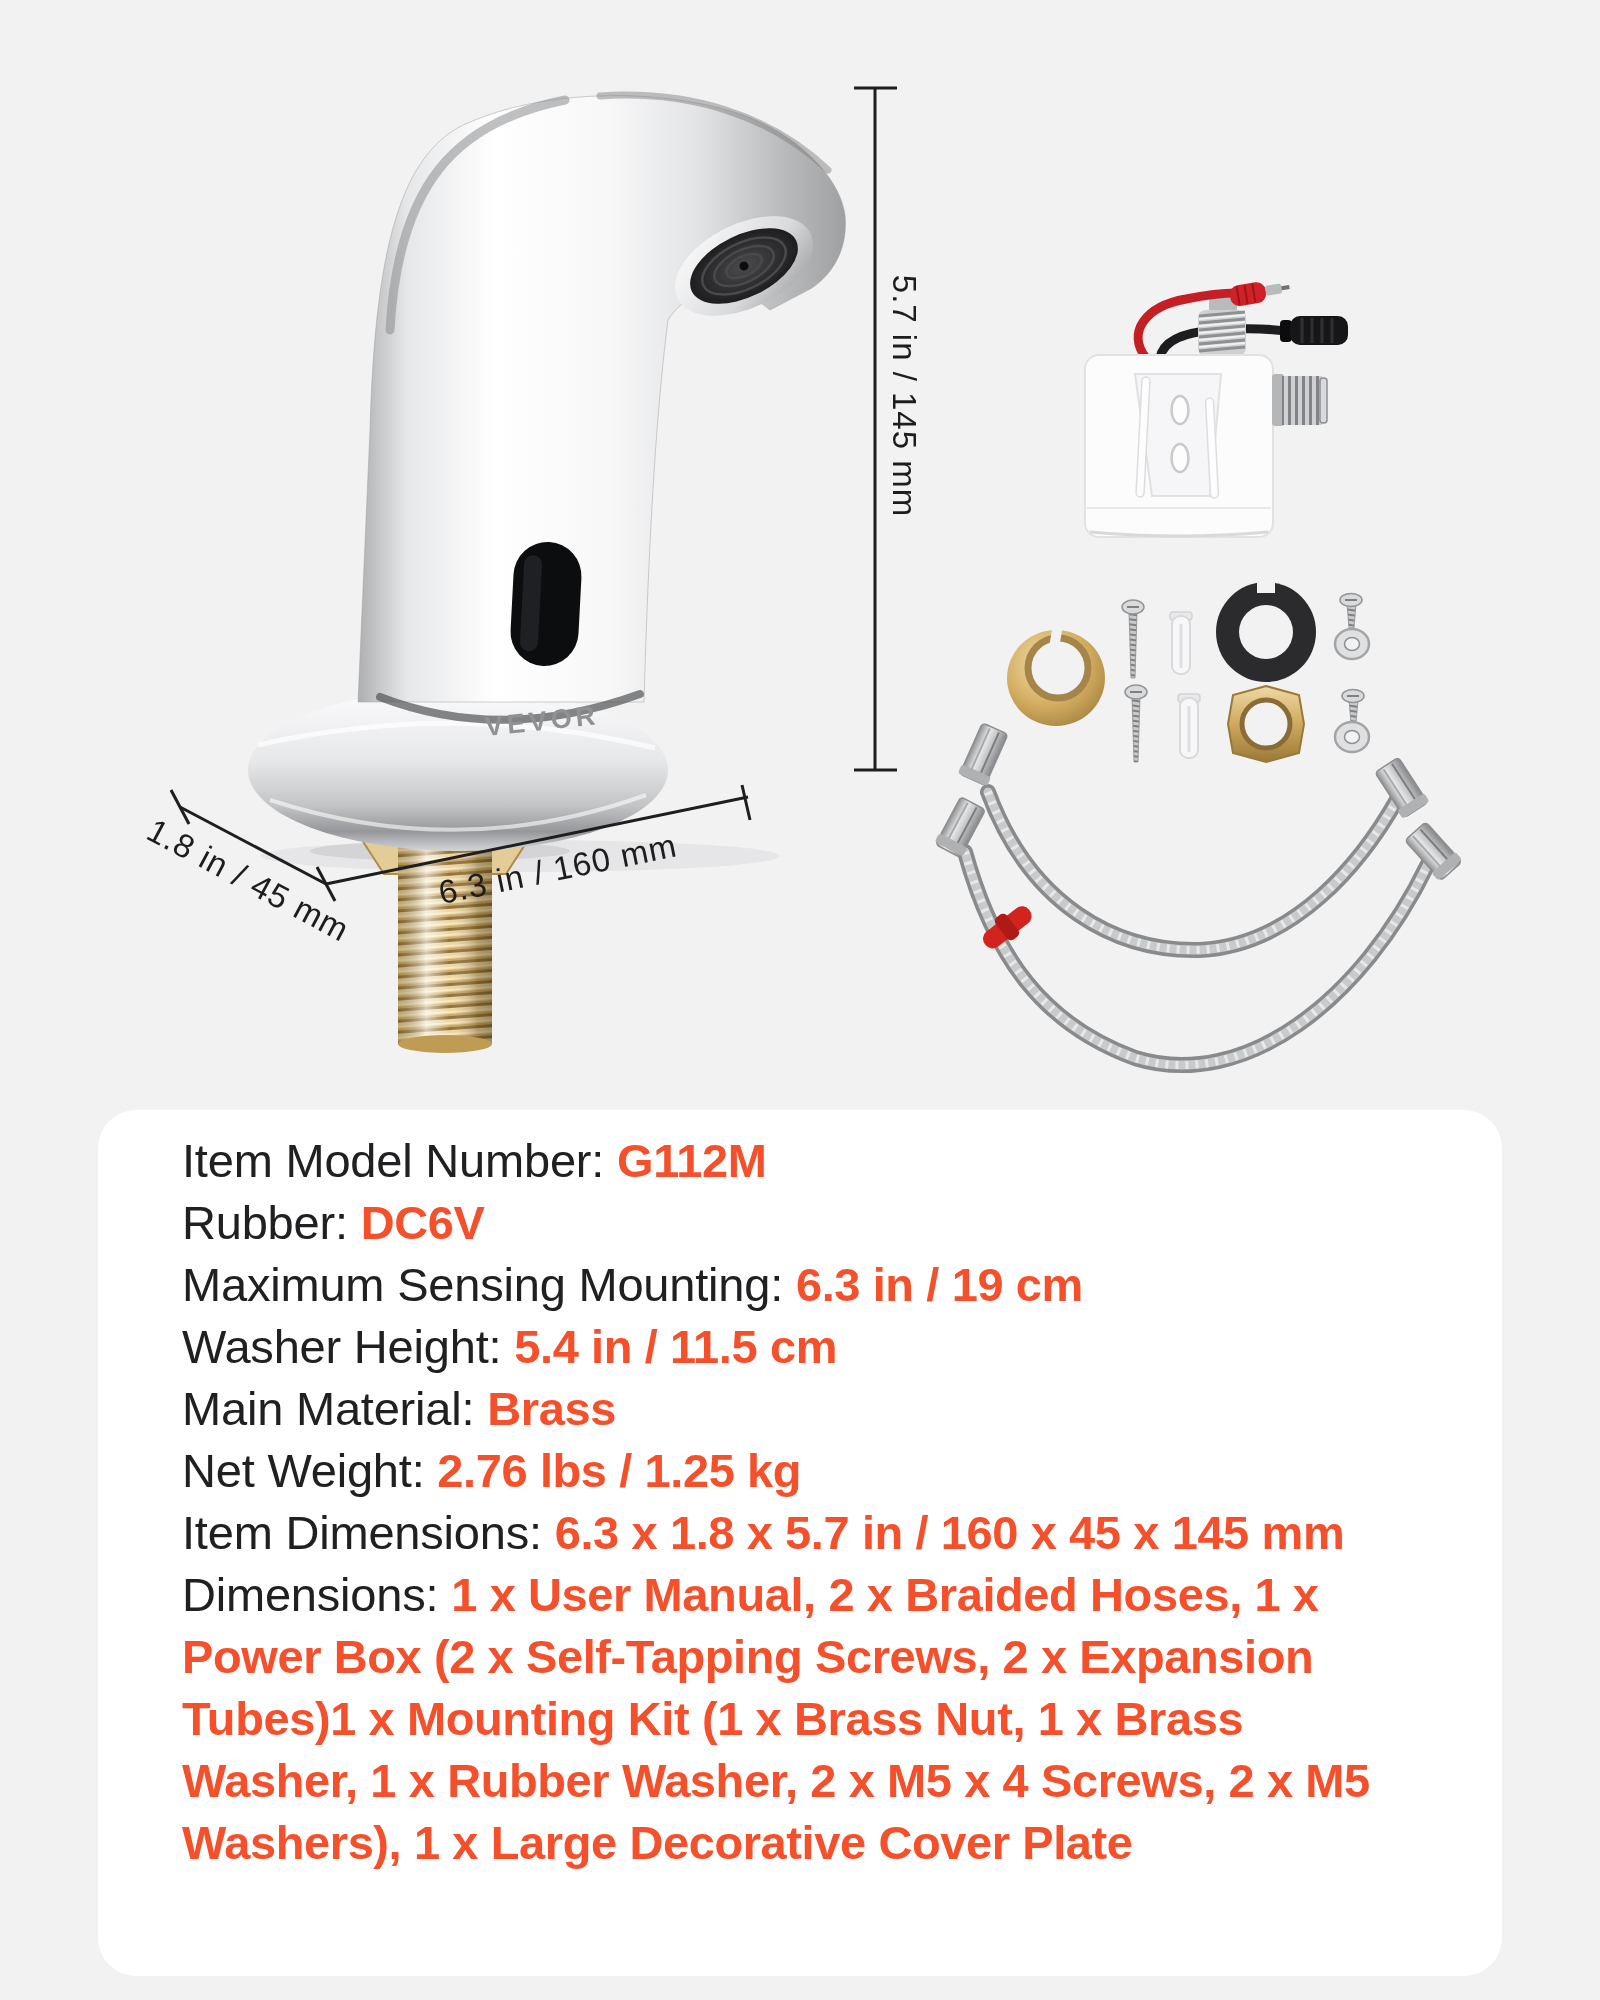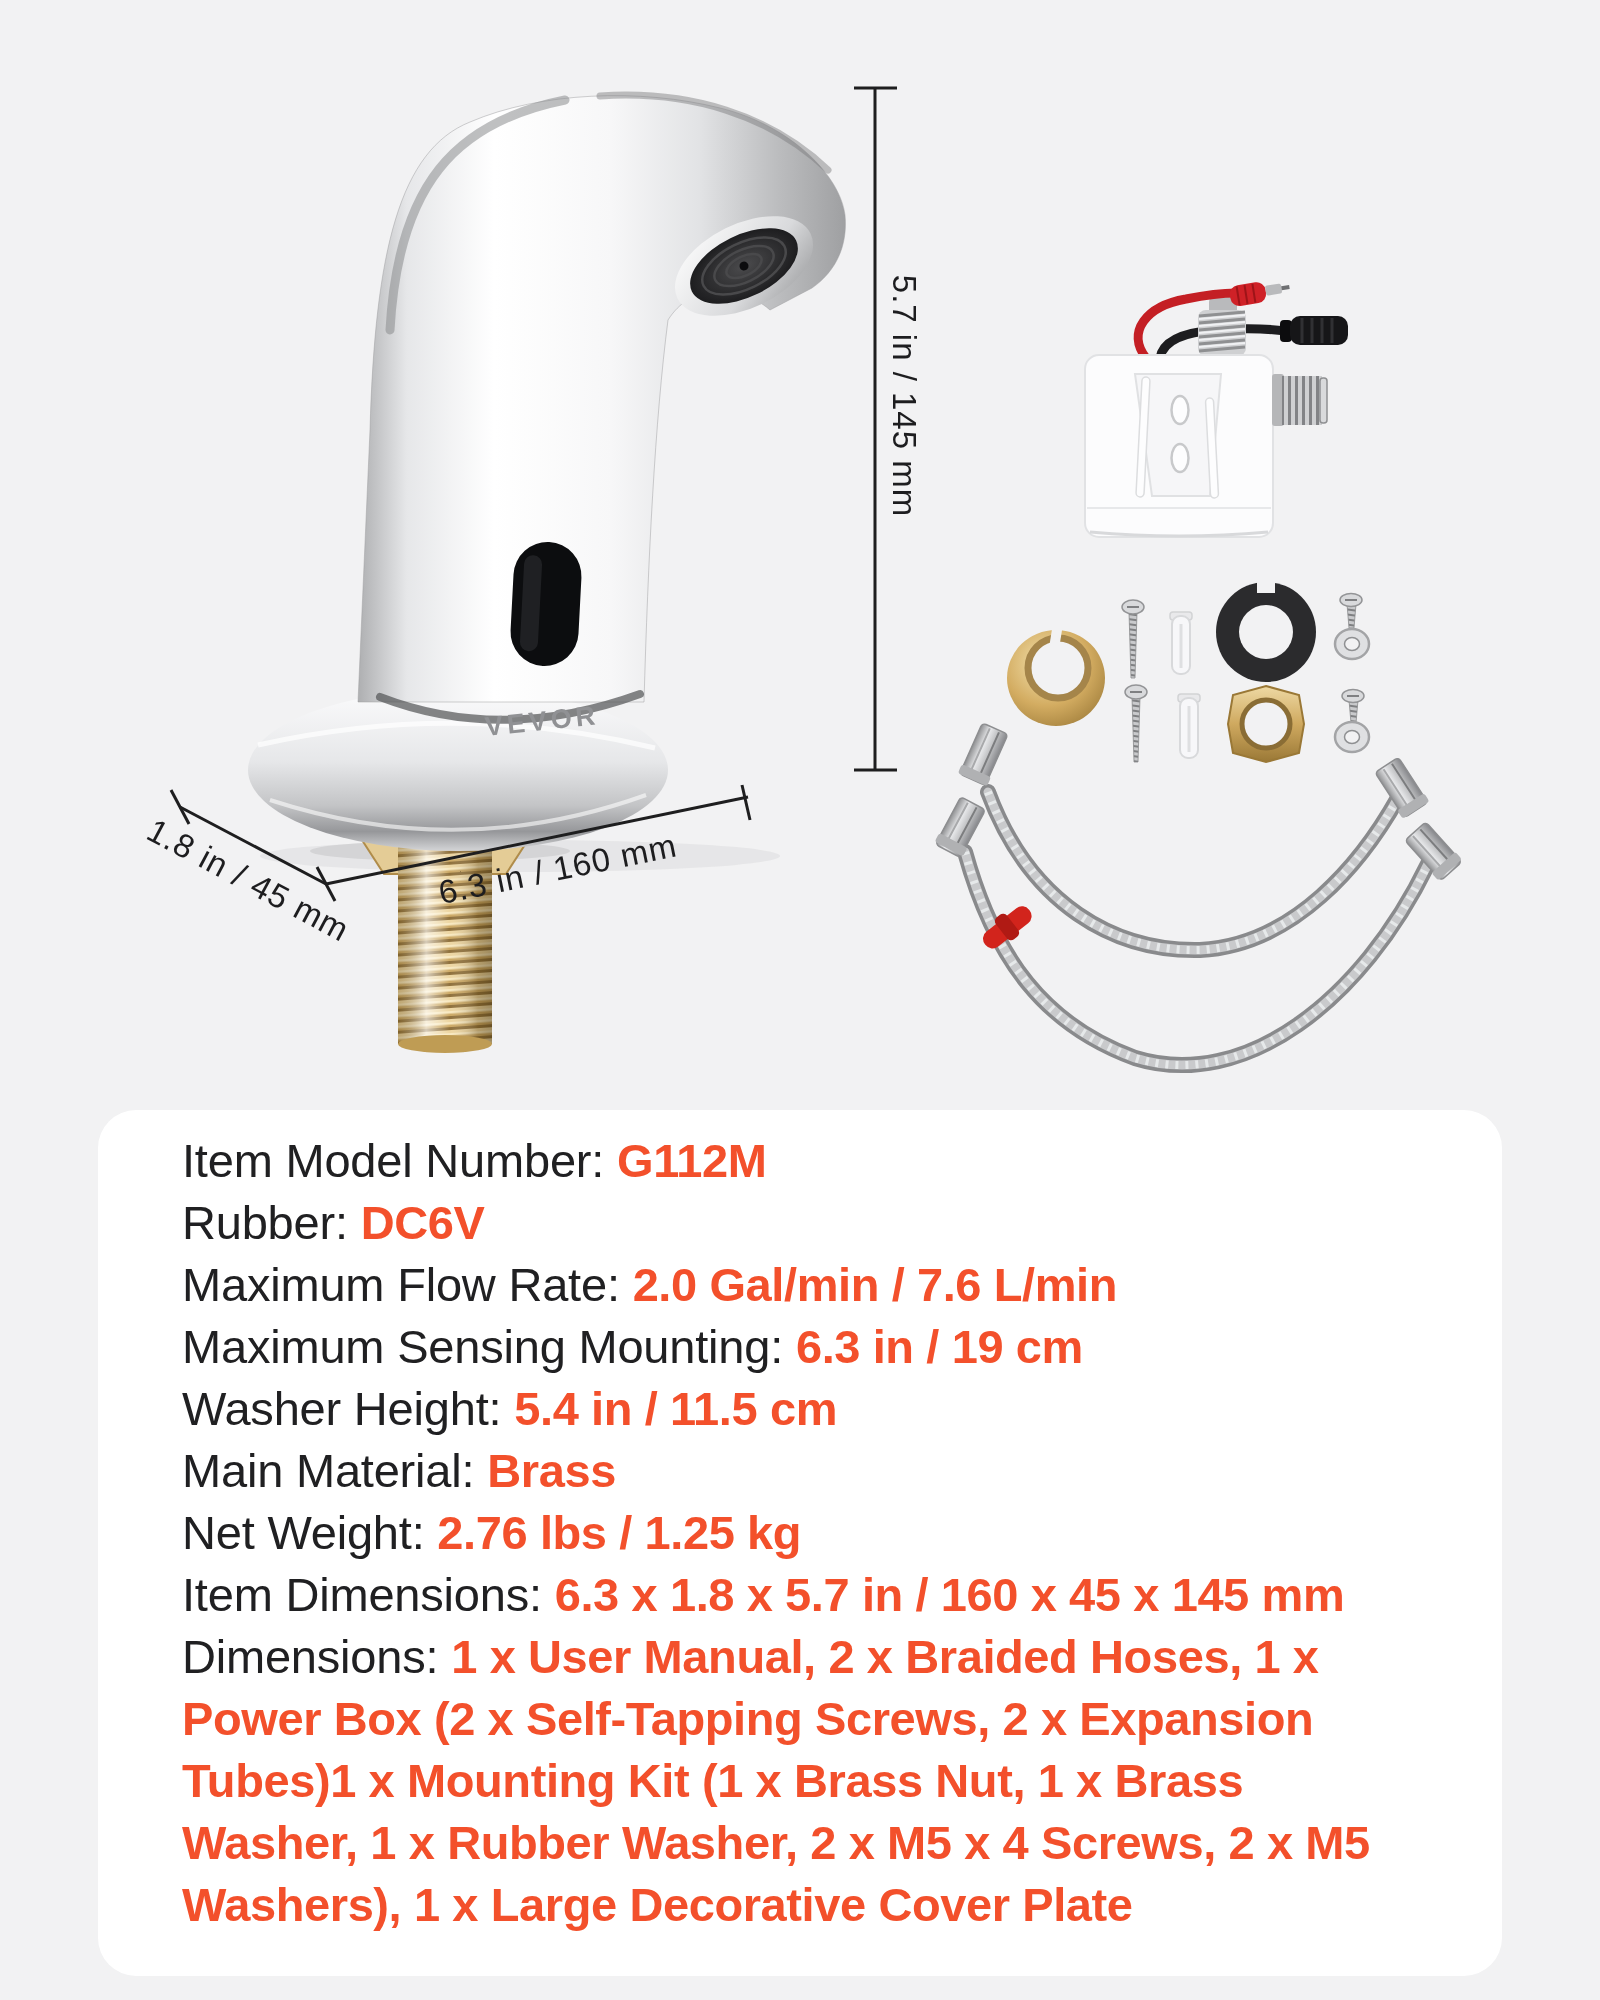--- a/index.html
+++ b/index.html
@@ -311,21 +311,20 @@
         <rect x="-28" y="-9" width="56" height="19" rx="9" fill="#d2241c"></rect>
         <rect x="-7" y="-14" width="14" height="28" rx="5" fill="#b01a14"></rect>
       </g>
     </g>
   </g>
 </svg>
 
 <div class="spec-card">
   <div class="spec-row"><span class="spec-label">Item Model Number: </span><span class="spec-value">G112M</span></div>
   <div class="spec-row"><span class="spec-label">Rubber: </span><span class="spec-value">DC6V</span></div>
-  <div class="spec-row"><span class="spec-label">Maximum Flow Rate: </span><span class="spec-value">2.0 Gal/min / 7.6 L/min</span></div>
   <div class="spec-row"><span class="spec-label">Maximum Sensing Mounting: </span><span class="spec-value">6.3 in / 19 cm</span></div>
   <div class="spec-row"><span class="spec-label">Washer Height: </span><span class="spec-value">5.4 in / 11.5 cm</span></div>
   <div class="spec-row"><span class="spec-label">Main Material: </span><span class="spec-value">Brass</span></div>
   <div class="spec-row"><span class="spec-label">Net Weight: </span><span class="spec-value">2.76 lbs / 1.25 kg</span></div>
   <div class="spec-row"><span class="spec-label">Item Dimensions: </span><span class="spec-value">6.3 x 1.8 x 5.7 in / 160 x 45 x 145 mm</span></div>
   <div class="spec-row"><span class="spec-label">Dimensions: </span><span class="spec-value">1 x User Manual, 2 x Braided Hoses, 1 x Power Box (2 x Self-Tapping Screws, 2 x Expansion Tubes)1 x Mounting Kit (1 x Brass Nut, 1 x Brass Washer, 1 x Rubber Washer, 2 x M5 x 4 Screws, 2 x M5 Washers), 1 x Large Decorative Cover Plate</span></div>
 </div>
 
 </div>
 

